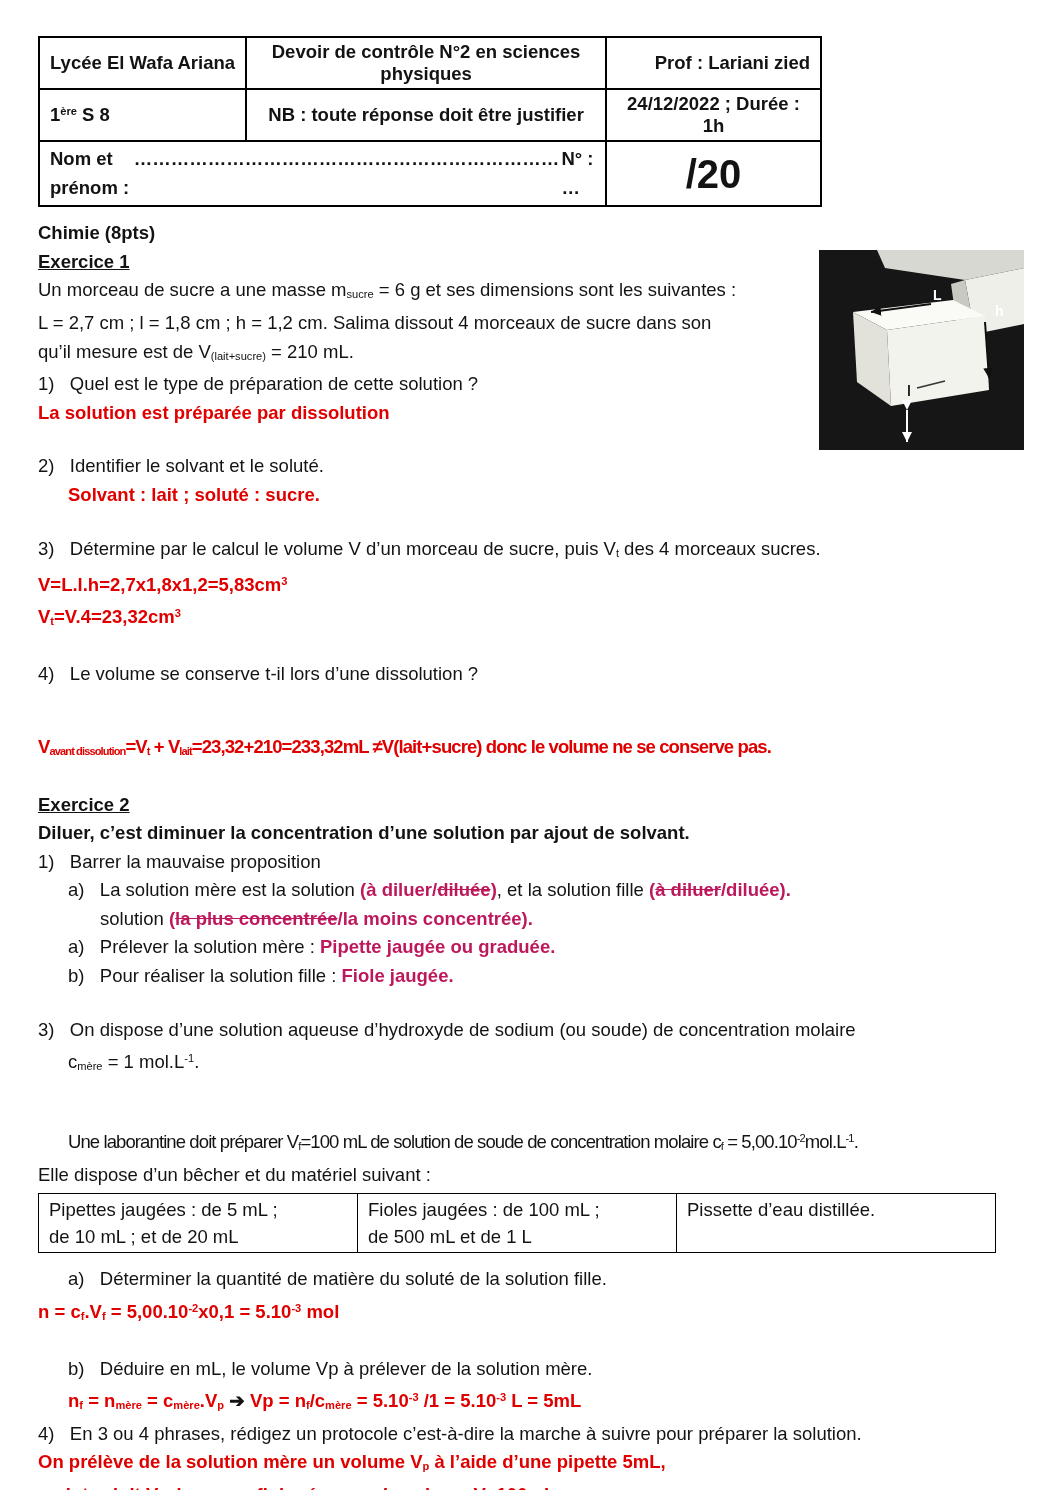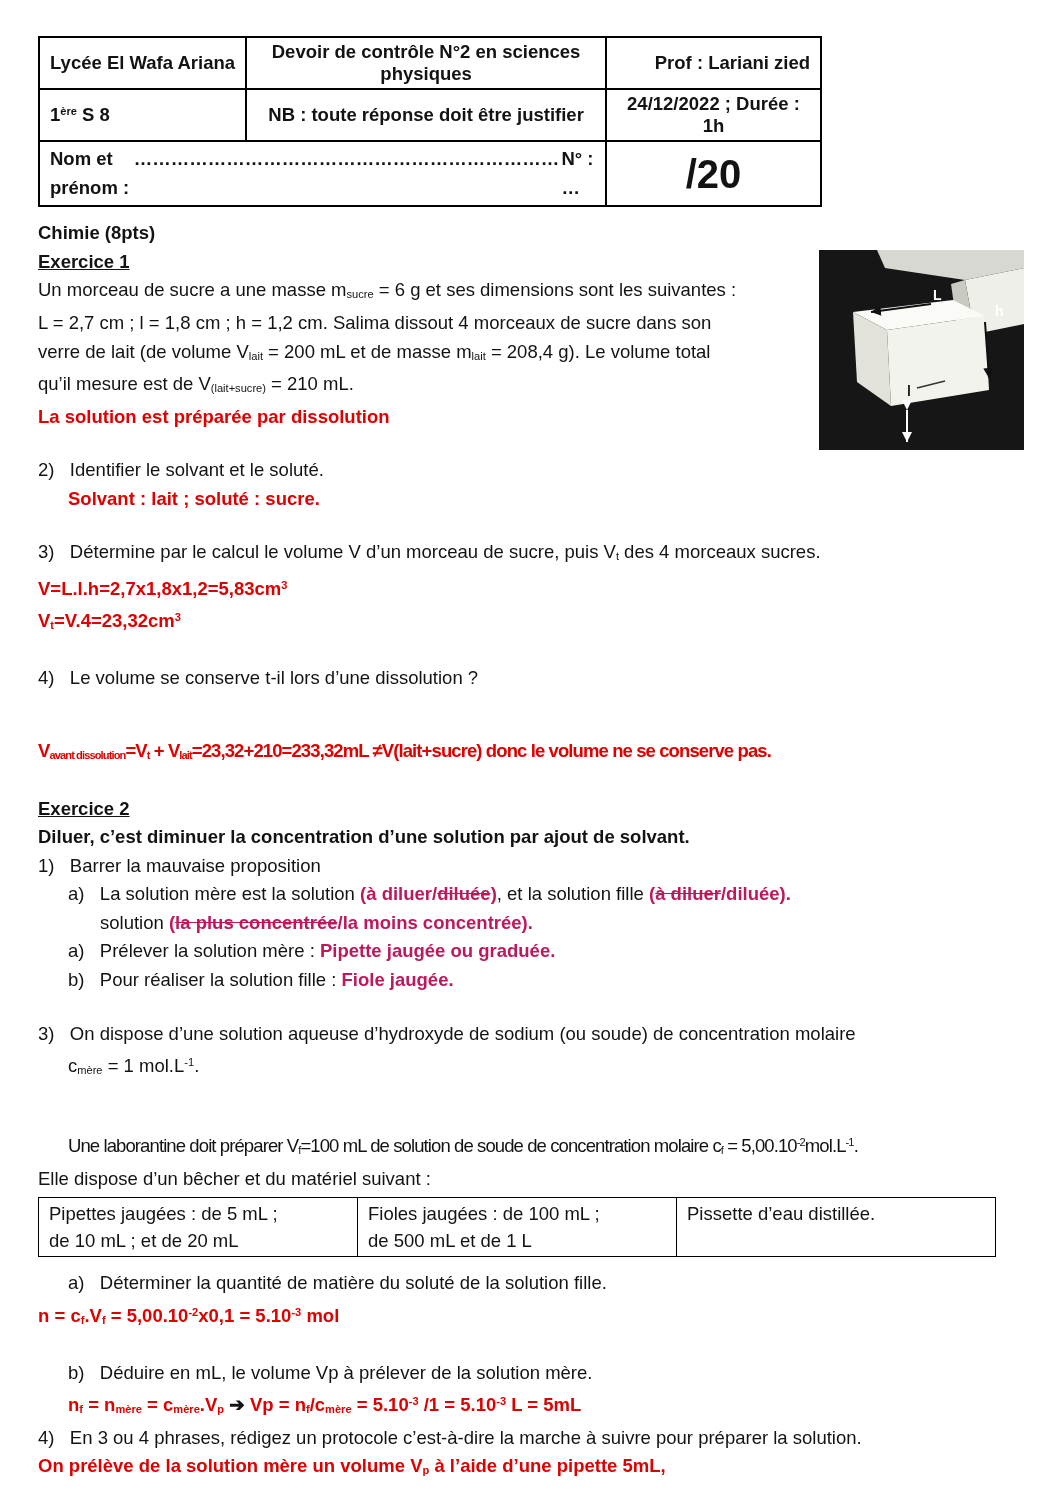--- a/index.html
+++ b/index.html
@@ -106,22 +106,22 @@
           </g>
           <text x="114" y="50" fill="#ffffff" font-size="14" font-weight="bold">L</text>
           <text x="176" y="66" fill="#ffffff" font-size="14" font-weight="bold">h</text>
           <text x="88" y="146" fill="#222222" font-size="14" font-weight="bold">l</text>
         </svg>
       </div>
       <div>
           <div class="line b u"><span>Exercice 1</span></div>
           <div class="line"><span>Un morceau de sucre a une masse m</span><span class="sub">sucre</span><span> = 6 g et ses dimensions sont les suivantes :</span></div>
           <div class="line"><span>L = 2,7 cm ; l = 1,8 cm ; h = 1,2 cm. Salima dissout 4 morceaux de sucre dans son</span></div>
-          <div class="line"><span>verre de lait (de volume V</span><span class="sub">lait</span><span> = 200 mL et de masse m</span><span class="sub">lait</span><span> = 208,4 g). Le volume total</span></div>
           <div class="line"><span>qu’il mesure est de V</span><span class="sub">(lait+sucre)</span><span> = 210 mL.</span></div>
+          <div class="line"><span>1)   Quel est le type de préparation de cette solution ?</span></div>
           <div class="line ans"><span>La solution est préparée par dissolution</span></div>
           <div class="line gap"></div>
           <div class="line"><span>2)   Identifier le solvant et le soluté.</span></div>
           <div class="line ans i1"><span>Solvant : lait ; soluté : sucre.</span></div>
           <div class="line gap"></div>
           <div class="line"><span>3)   Détermine par le calcul le volume V d’un morceau de sucre, puis V</span><span class="sub">t</span><span> des 4 morceaux sucres.</span></div>
           <div class="line ans"><span>V=L.l.h=2,7x1,8x1,2=5,83cm</span><span class="sup">3</span></div>
           <div class="line ans"><span>V</span><span class="sub">t</span><span>=V.4=23,32cm</span><span class="sup">3</span></div>
           <div class="line gap"></div>
           <div class="line"><span>4)   Le volume se conserve t-il lors d’une dissolution ?</span></div>

